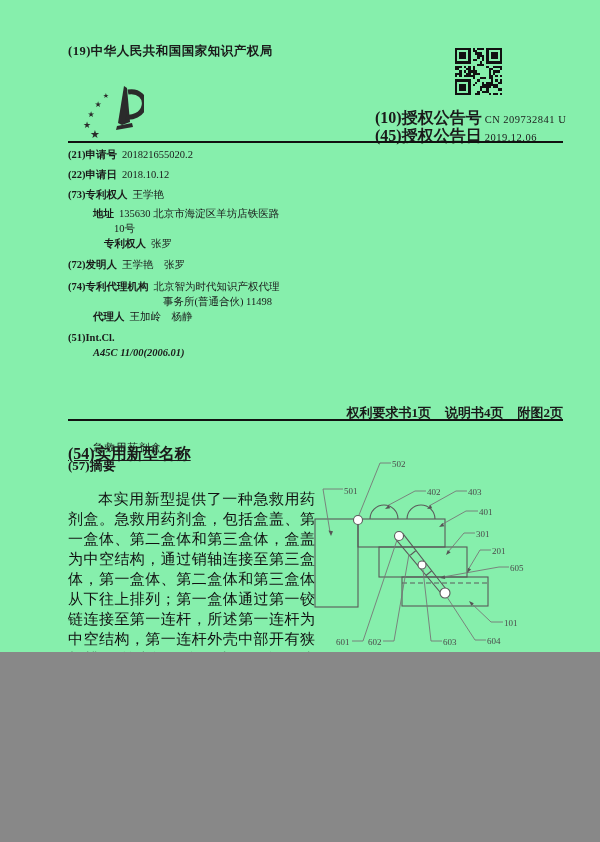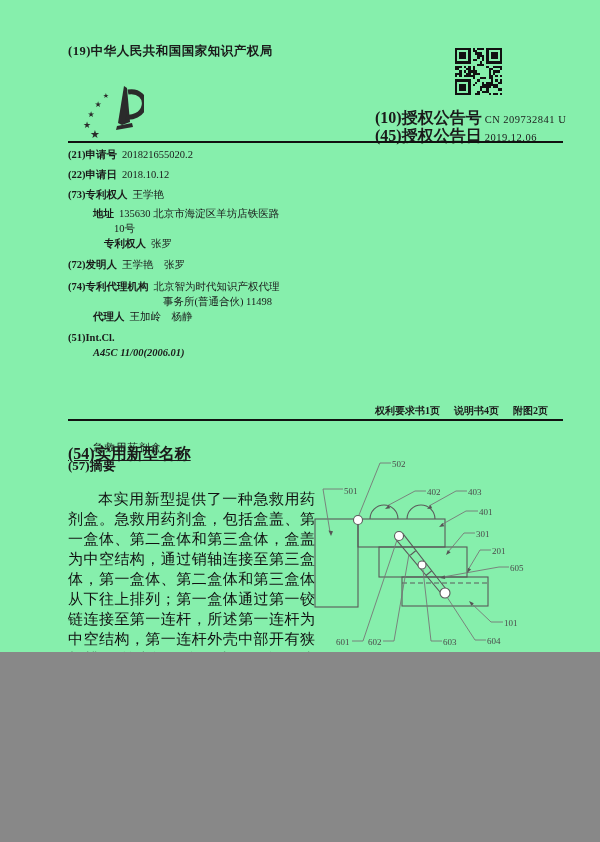--- a/index.html
+++ b/index.html
@@ -13,21 +13,21 @@
   .office{left:68px;top:43px;font-size:12.5px;font-weight:700;letter-spacing:.5px;}
   .doctype{left:217px;top:80px;font-size:18px;font-weight:700;letter-spacing:1px;}
   .publine{left:375px;font-size:10.5px;white-space:nowrap;}
   .publine .b{font-size:16px;}
   .publine .val{margin-left:3px;letter-spacing:.5px;}
   .rule{left:68px;width:495px;height:2px;background:#111;}
   .biblio{left:68px;top:0;width:250px;font-size:10.5px;}
   .line{position:absolute;white-space:nowrap;}
   .line .val{margin-left:5px;}
   .intcl-val{font-style:italic;font-weight:700;}
-  .pagesinfo{top:404px;left:265px;width:283px;text-align:right;font-size:10px;font-weight:700;white-space:nowrap;}
+  .pagesinfo{top:404px;left:280px;width:283px;text-align:right;font-size:13px;font-weight:700;white-space:nowrap;}
   .pagesinfo span{margin-left:14px;}
   .t54{left:68px;top:444px;font-size:16px;font-weight:700;text-decoration:underline;}
   .t54-title{left:93px;top:441px;font-size:10.5px;letter-spacing:1px;}
   .t57{left:68px;top:457px;font-size:13px;font-weight:700;}
   .abstract{
     left:68px;top:489px;width:247px;font-size:15px;line-height:20px;
     text-align:justify;text-justify:inter-ideograph;text-indent:2em;color:#111;
   }
   .sidecode{
     left:55px;top:785px;width:120px;height:13px;

